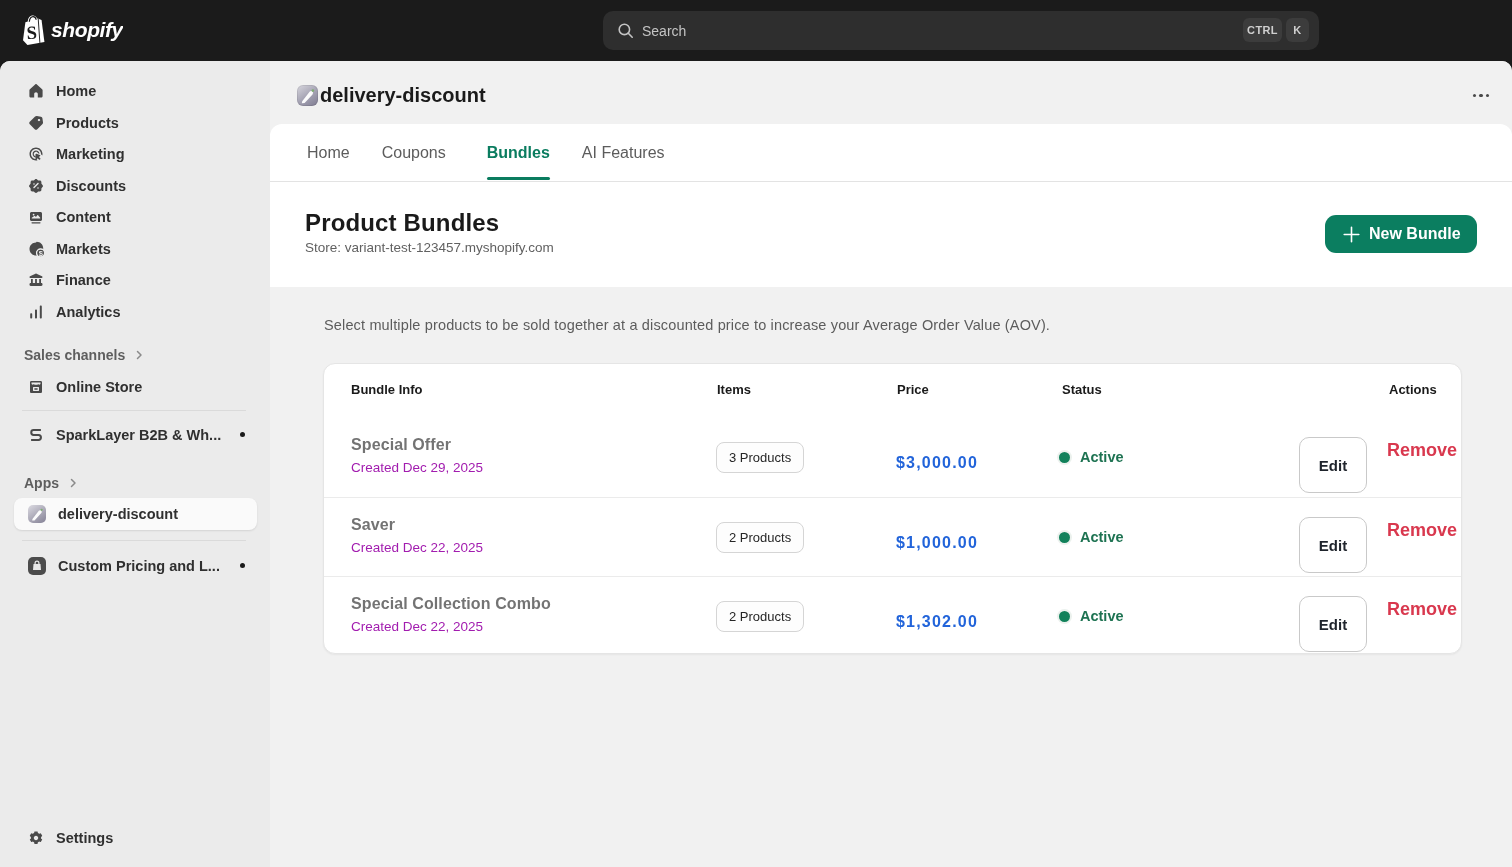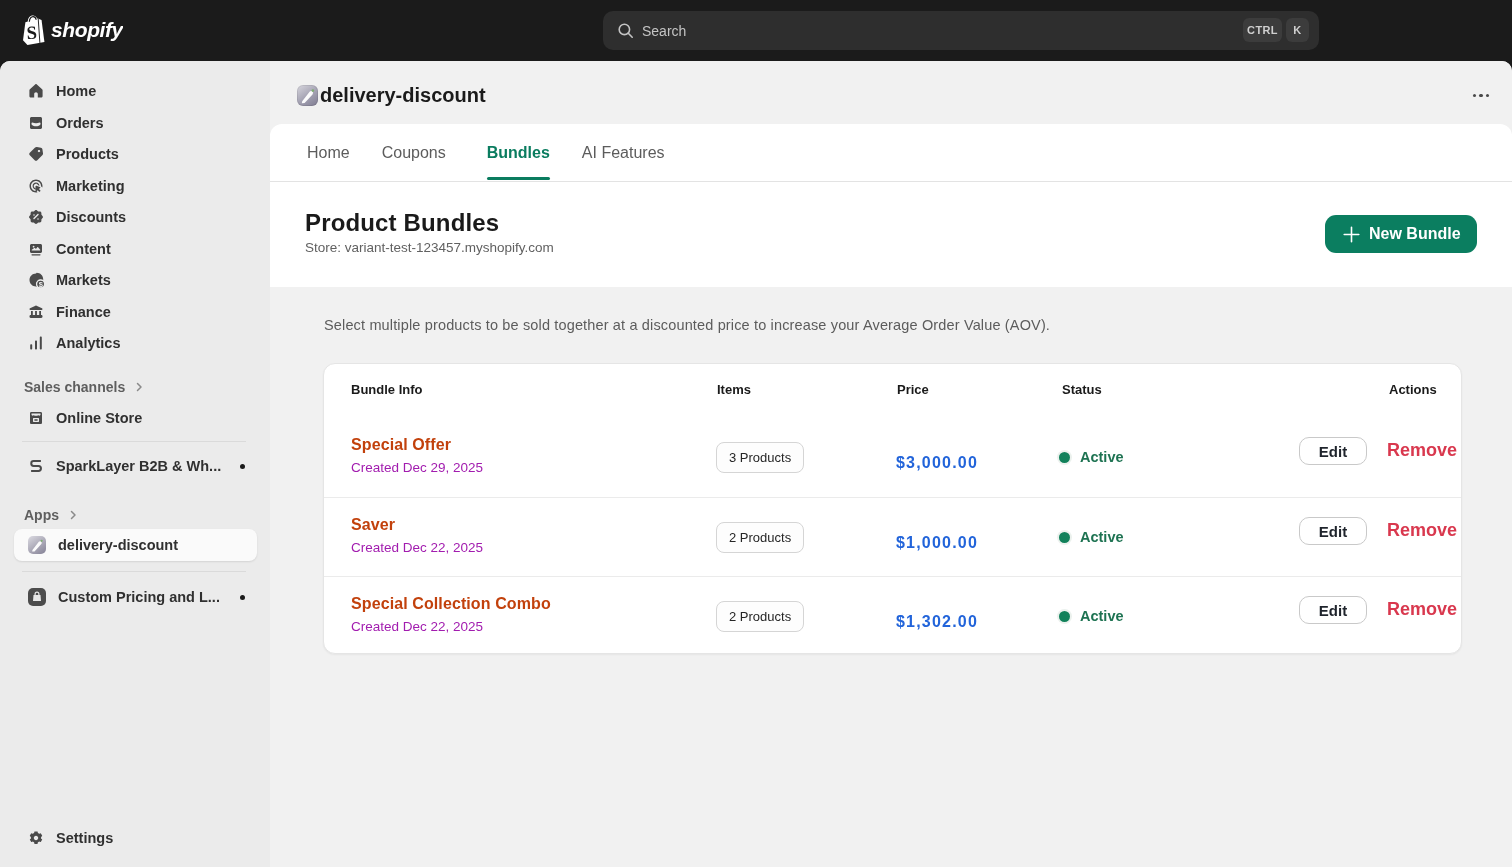--- a/index.html
+++ b/index.html
@@ -43,27 +43,27 @@
 .psub { position:absolute; left:35px; top:116px; font-size:13.5px; color:#616161; }
 .newbtn { position:absolute; right:35px; top:91px; height:38px; width:152px; background:#0b7e60; border-radius:11px; display:flex; align-items:center; color:#fff; font-size:16px; font-weight:700; }
 .newbtn svg { margin-left:18px; margin-right:9px; }
 
 .body { position:absolute; left:0; top:226px; width:1242px; height:580px; }
 .desc { position:absolute; left:54px; top:30px; font-size:14.5px; letter-spacing:0.15px; color:#5c5c5c; }
 .card { position:absolute; left:53px; top:76px; width:1139px; height:291px; background:#fff; border:1px solid #e5e5e5; border-radius:12px; box-shadow:0 1px 2px rgba(0,0,0,.05); }
 .th { position:absolute; top:18px; font-size:13px; font-weight:700; color:#1a1a1a; }
 .row { position:absolute; left:0; right:0; height:79px; }
 .rowline { position:absolute; left:0; right:0; height:1px; background:#ebebeb; }
-.bname { position:absolute; left:27px; top:18px; font-size:16px; font-weight:700; color:#c2410c; letter-spacing:0.1px; }
+.bname { position:absolute; left:27px; top:18px; font-size:16px; font-weight:700; color:#737373; letter-spacing:0.1px; }
 .bdate { position:absolute; left:27px; top:42px; font-size:13.5px; color:#a21caf; }
 .badge { position:absolute; left:392px; top:24px; height:31px; padding:0 12px; border:1px solid #d5d5d5; border-radius:8px; background:#fdfdfd; display:flex; align-items:center; font-size:13px; color:#262626; }
 .price { position:absolute; left:572px; top:36px; font-size:16px; font-weight:700; color:#2264da; letter-spacing:1.2px; }
 .status { position:absolute; left:735px; top:31px; display:flex; align-items:center; font-size:14.5px; font-weight:700; color:#1e7352; }
 .status .sdot { width:11px; height:11px; border-radius:50%; background:#11815a; margin-right:10px; box-shadow:0 0 0 2px rgba(130,165,145,.16); }
-.editbtn { position:absolute; left:975px; top:19px; width:68px; height:28px; border:1px solid #c9c9c9; border-radius:10px; background:#fff; display:flex; align-items:center; justify-content:center; font-size:15px; font-weight:600; color:#1f242c; }
+.editbtn { position:absolute; left:975px; top:19px; width:68px; height:56px; border:1px solid #c9c9c9; border-radius:10px; background:#fff; display:flex; align-items:center; justify-content:center; font-size:15px; font-weight:600; color:#1f242c; }
 .removelink { position:absolute; left:1063px; top:22px; font-size:18px; font-weight:700; color:#d9384e; }
 </style>
 </head>
 <body>
 <div class="topbar">
   <div class="logo">
     <svg width="25" height="30" viewBox="0 0 24 29">
       <path fill="#fff" d="M3.2 7.0 L15.2 3.4 L18.8 4.8 L21.6 26.2 L5.2 28.9 L0.9 24.4 Z"></path>
       <path fill="#fff" d="M5.5 7.5 C5.3 2.5 8.0 0.3 10.7 0.5 C13.2 0.7 14.6 2.6 14.8 4.6 L14.9 5.5 L5.6 8.2 Z"></path>
       <path fill="none" stroke="#1b1b1b" stroke-width="1.2" d="M7.0 6.6 C7.1 3.2 8.9 1.4 10.7 1.5 C12.4 1.6 13.4 3.0 13.6 4.6"></path>
@@ -84,23 +84,20 @@
   <div class="kbd ctrl">CTRL</div>
   <div class="kbd k">K</div>
 </div>
 
 <div class="frame">
   <div class="sidebar">
     <div class="nav">
       <div class="nav-item"><svg width="16" height="16" viewBox="0 0 16 16">
             <path fill="#4a4a4a" d="M7.4 1.3 1.9 6.2c-.3.3-.5.7-.5 1.1V13c0 .9.7 1.6 1.6 1.6h3.2V11c0-1 .8-1.8 1.8-1.8S9.8 10 9.8 11v3.6H13c.9 0 1.6-.7 1.6-1.6V7.3c0-.4-.2-.8-.5-1.1L8.6 1.3c-.3-.3-.9-.3-1.2 0z"></path>
           </svg>Home</div>
-      <div class="nav-item"><svg width="16" height="16" viewBox="0 0 16 16">
-            <path fill="#4a4a4a" d="M2 3.5C2 2.7 2.7 2 3.5 2h9c.8 0 1.5.7 1.5 1.5v9c0 .8-.7 1.5-1.5 1.5h-9C2.7 14 2 13.3 2 12.5v-9zm1.5 4.8V9c0 .4.2.7.5.9.9.6 2.4 1.3 4 1.3s3.1-.7 4-1.3c.3-.2.5-.5.5-.9v-.7c0-.4-.4-.8-.8-.7-1.2.3-2.5.6-3.7.6s-2.5-.3-3.7-.6c-.4-.1-.8.3-.8.7z"></path>
-          </svg>Orders</div>
       <div class="nav-item"><svg width="16" height="16" viewBox="0 0 16 16">
             <path fill="#4a4a4a" d="M7.1 1.6c.5-.4 1.2-.6 1.8-.5l4 .6c.8.1 1.4.7 1.5 1.5l.6 4c.1.7-.1 1.3-.5 1.8l-5.2 5.2c-.7.7-1.9.7-2.6 0L1.8 9.3c-.7-.7-.7-1.9 0-2.6l5.3-5.1zM11 6.3c.7 0 1.2-.5 1.2-1.2S11.7 3.9 11 3.9 9.8 4.4 9.8 5.1 10.3 6.3 11 6.3z"></path>
           </svg>Products</div>
       <div class="nav-item"><svg width="16" height="16" viewBox="0 0 16 16">
             <path fill="#4a4a4a" d="M8 1.5C4.4 1.5 1.5 4.4 1.5 8c0 3.6 2.9 6.5 6.5 6.5.5 0 1-.1 1.5-.2L8.3 13c-.1 0-.2 0-.3 0-2.8 0-5-2.2-5-5s2.2-5 5-5 5 2.2 5 5c0 .1 0 .2 0 .3l1.3 1.2c.1-.5.2-1 .2-1.5 0-3.6-2.9-6.5-6.5-6.5zM8 4.6C6.1 4.6 4.6 6.1 4.6 8c0 1.9 1.5 3.4 3.4 3.4h.1L6.9 9.9C6.2 9.6 5.8 8.8 5.8 8c0-1.2 1-2.2 2.2-2.2.8 0 1.6.5 1.9 1.2l1.5 1.1V8c0-1.9-1.5-3.4-3.4-3.4zm.5 3.2c-.4-.3-1-.1-1 .4V13c0 .6.7.9 1.1.4l1-1.2 1.5 1.5c.2.2.5.2.7 0l.6-.6c.2-.2.2-.5 0-.7L10.9 11l1.2-1c.5-.4.2-1.1-.4-1.1L8.5 7.8z"></path>
           </svg>Marketing</div>
       <div class="nav-item"><svg width="16" height="16" viewBox="0 0 16 16">
             <path fill="#4a4a4a" d="M6.9 1.5c.6-.6 1.6-.6 2.2 0l.8.8c.2.2.5.3.8.3h1.1c.9 0 1.6.7 1.6 1.6v1.1c0 .3.1.6.3.8l.8.8c.6.6.6 1.6 0 2.2l-.8.8c-.2.2-.3.5-.3.8v1.1c0 .9-.7 1.6-1.6 1.6h-1.1c-.3 0-.6.1-.8.3l-.8.8c-.6.6-1.6.6-2.2 0l-.8-.8c-.2-.2-.5-.3-.8-.3H4.2c-.9 0-1.6-.7-1.6-1.6v-1.1c0-.3-.1-.6-.3-.8l-.8-.8c-.6-.6-.6-1.6 0-2.2l.8-.8c.2-.2.3-.5.3-.8V4.2c0-.9.7-1.6 1.6-1.6h1.1c.3 0 .6-.1.8-.3l.8-.8zM6 5.2c-.4 0-.8.4-.8.8s.4.8.8.8.8-.4.8-.8S6.4 5.2 6 5.2zm4 4c-.4 0-.8.4-.8.8s.4.8.8.8.8-.4.8-.8-.4-.8-.8-.8zm.5-3.2c.3-.3.3-.7 0-1s-.7-.3-1 0l-4 4c-.3.3-.3.7 0 1s.7.3 1 0l4-4z"></path>
           </svg>Discounts</div>
       <div class="nav-item"><svg width="16" height="16" viewBox="0 0 16 16">

